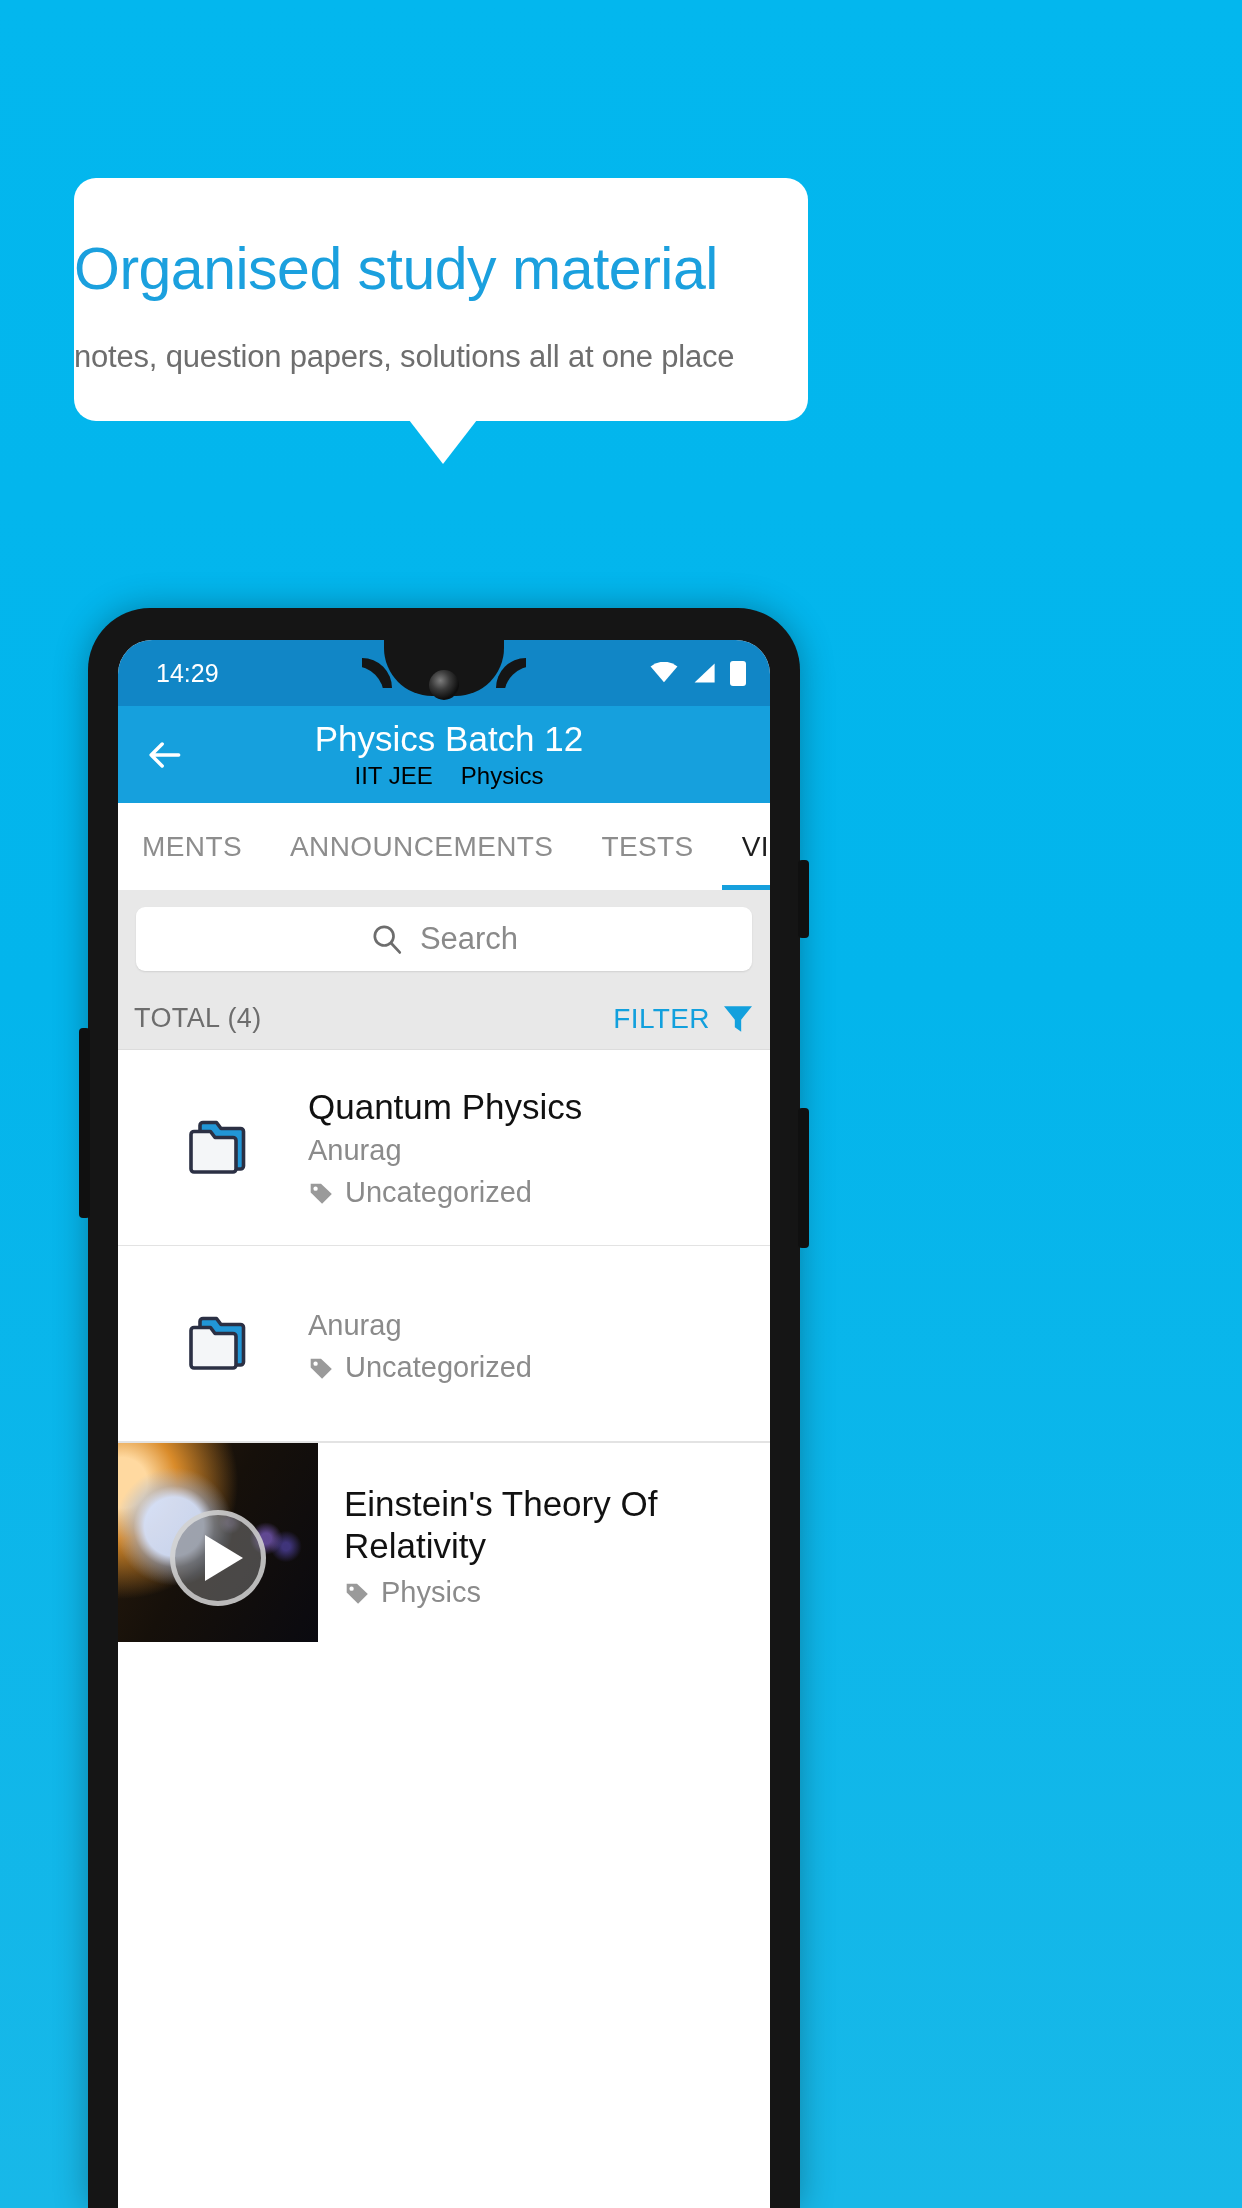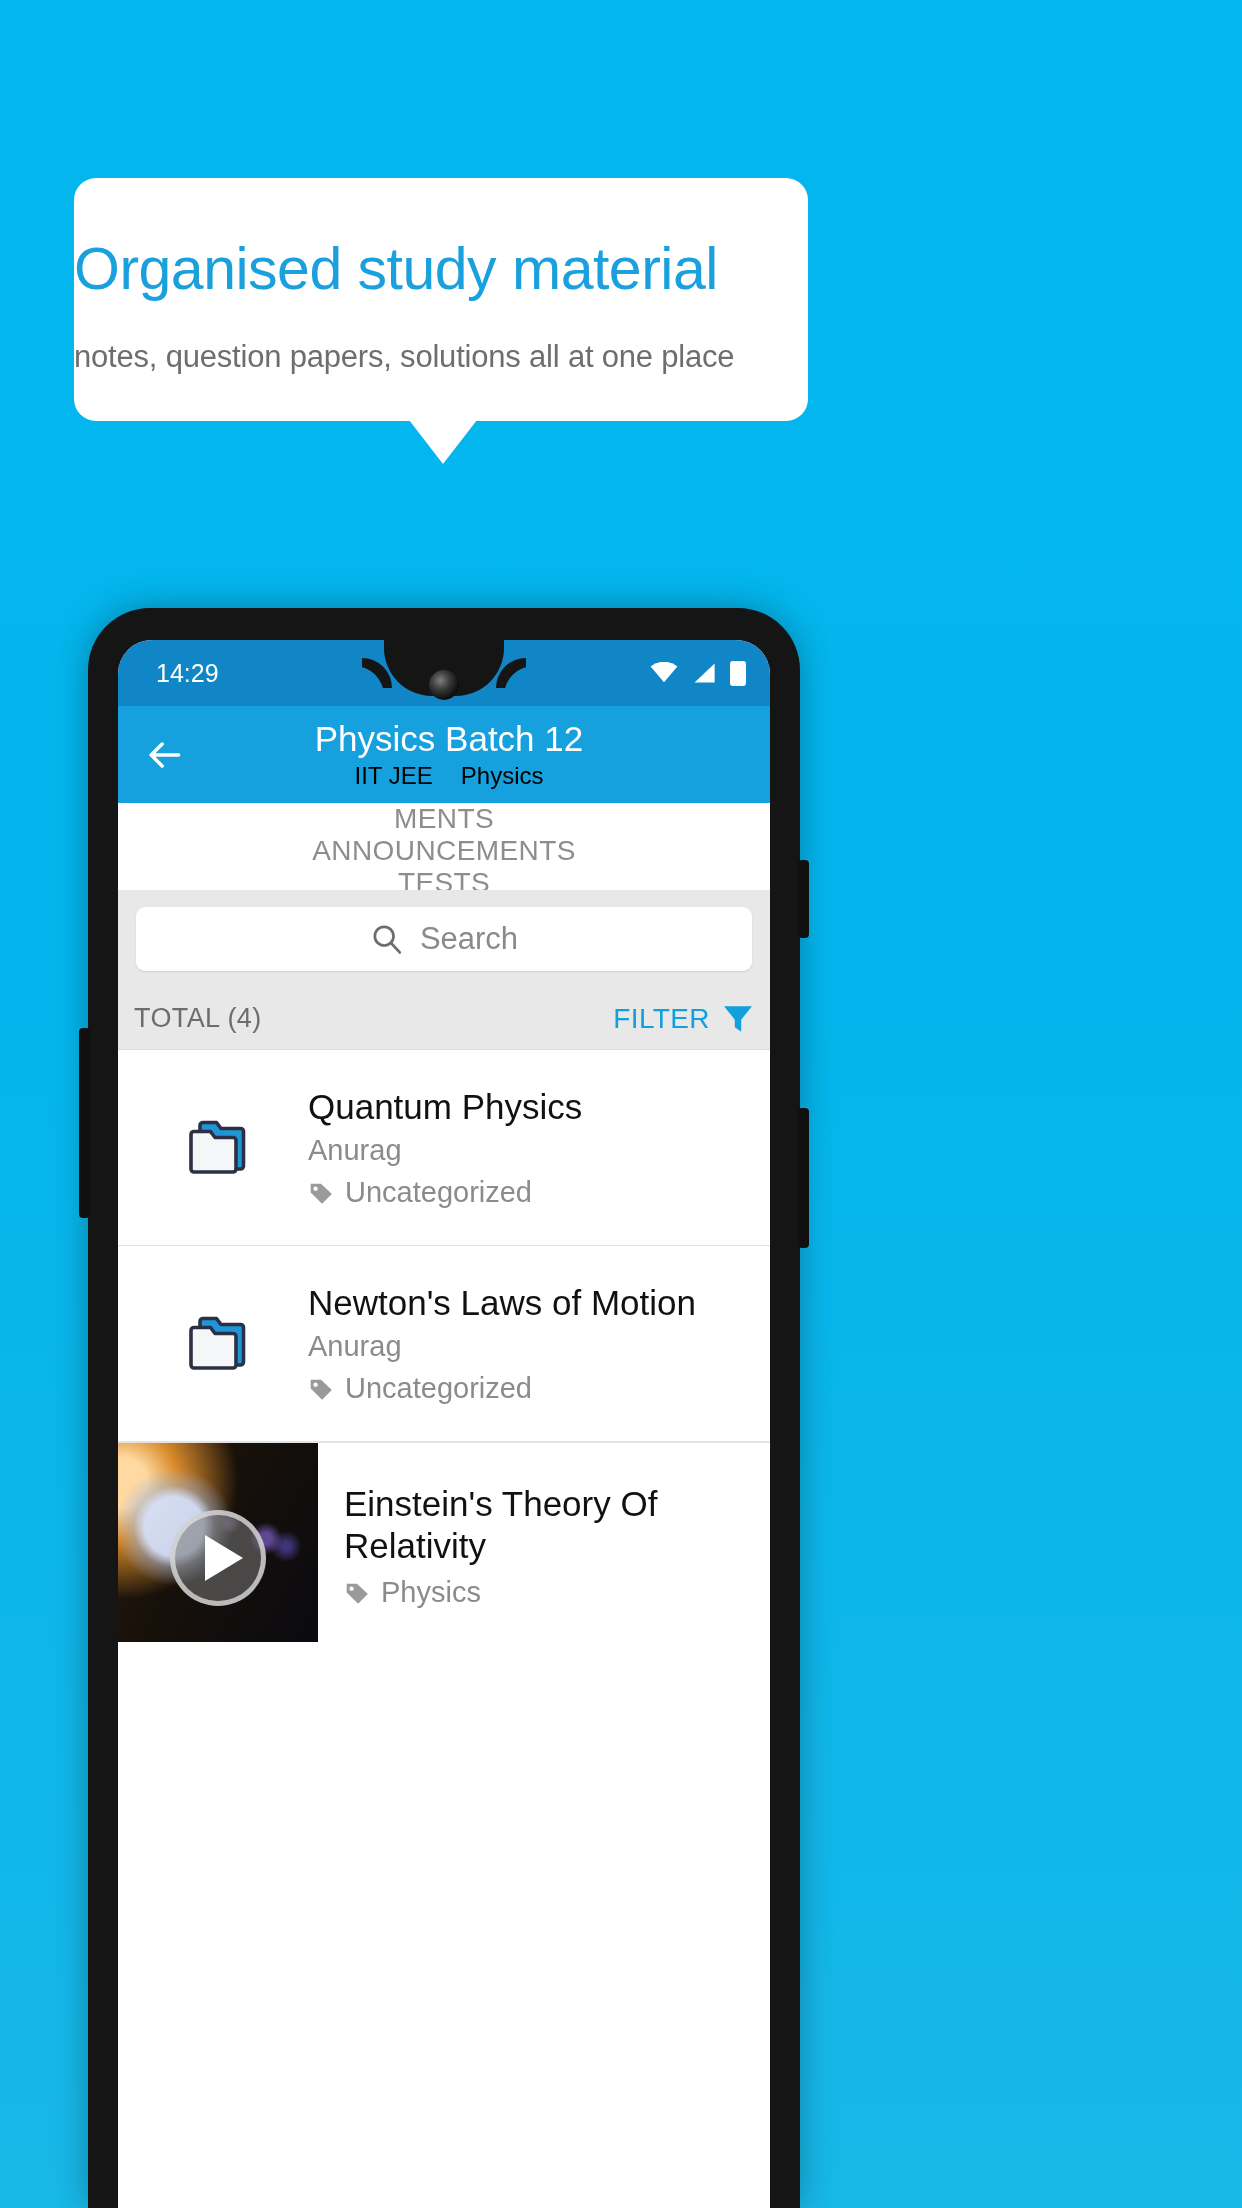--- a/index.html
+++ b/index.html
@@ -120,21 +120,21 @@
   .appbar-titles { width:100%; text-align:center; padding-left:10px; }
   .appbar-title { font-size:35px; font-weight:400; line-height:1.12; }
   .appbar-sub {
     font-size:24px; color:#000000; margin-top:3px;
     display:flex; justify-content:center; gap:28px;
   }
 
   
   .tabs {
     height:87px; background:#fff; display:flex; align-items:stretch;
-    position:relative; overflow:hidden;flex-direction:column;
+    position:relative; overflow:hidden;
   }
   .tab {
     display:flex; align-items:center; justify-content:center;
     font-size:28px; color:#8d8d8d; letter-spacing:.4px;
     padding:0 24px; white-space:nowrap; position:relative;
   }
   .tab.active { color:#1d1d1d; }
   .tab.active:after {
     content:""; position:absolute; left:4px; right:4px; bottom:0;
     height:5px; background:#16a0dd;
@@ -310,21 +310,20 @@
       </div>
 
       <div class="row">
         <div class="row-icon">
           <svg width="66" height="60" viewBox="0 0 44 40">
             <path d="M12 3 H21 l3 4 h13 a2 2 0 0 1 2 2 v23 a2 2 0 0 1 -2 2 H12 a2 2 0 0 1 -2 -2 V5 a2 2 0 0 1 2 -2 z" fill="#2196d6" stroke="#2b3044" stroke-width="2.4" stroke-linejoin="round"></path>
             <path d="M6 9 H17 l3 4 h12 a2 2 0 0 1 2 2 v19 a2 2 0 0 1 -2 2 H6 a2 2 0 0 1 -2 -2 V11 a2 2 0 0 1 2 -2 z" fill="#f4f6f8" stroke="#2b3044" stroke-width="2.4" stroke-linejoin="round"></path>
           </svg>
         </div>
         <div class="row-body">
-          <div class="row-title">Newton's Laws of Motion</div>
           <div class="row-author">Anurag</div>
           <div class="row-tag">
             <svg class="tag-icon" viewBox="0 0 24 24">
               <path d="M2.5 3.5 H12 L22 13 L13 22 L2.5 11.5 Z" fill="#9a9a9a"></path>
               <circle cx="7" cy="8" r="2" fill="#ffffff"></circle>
             </svg>
             <span class="row-tagtext">Uncategorized</span>
           </div>
         </div>
       </div>

